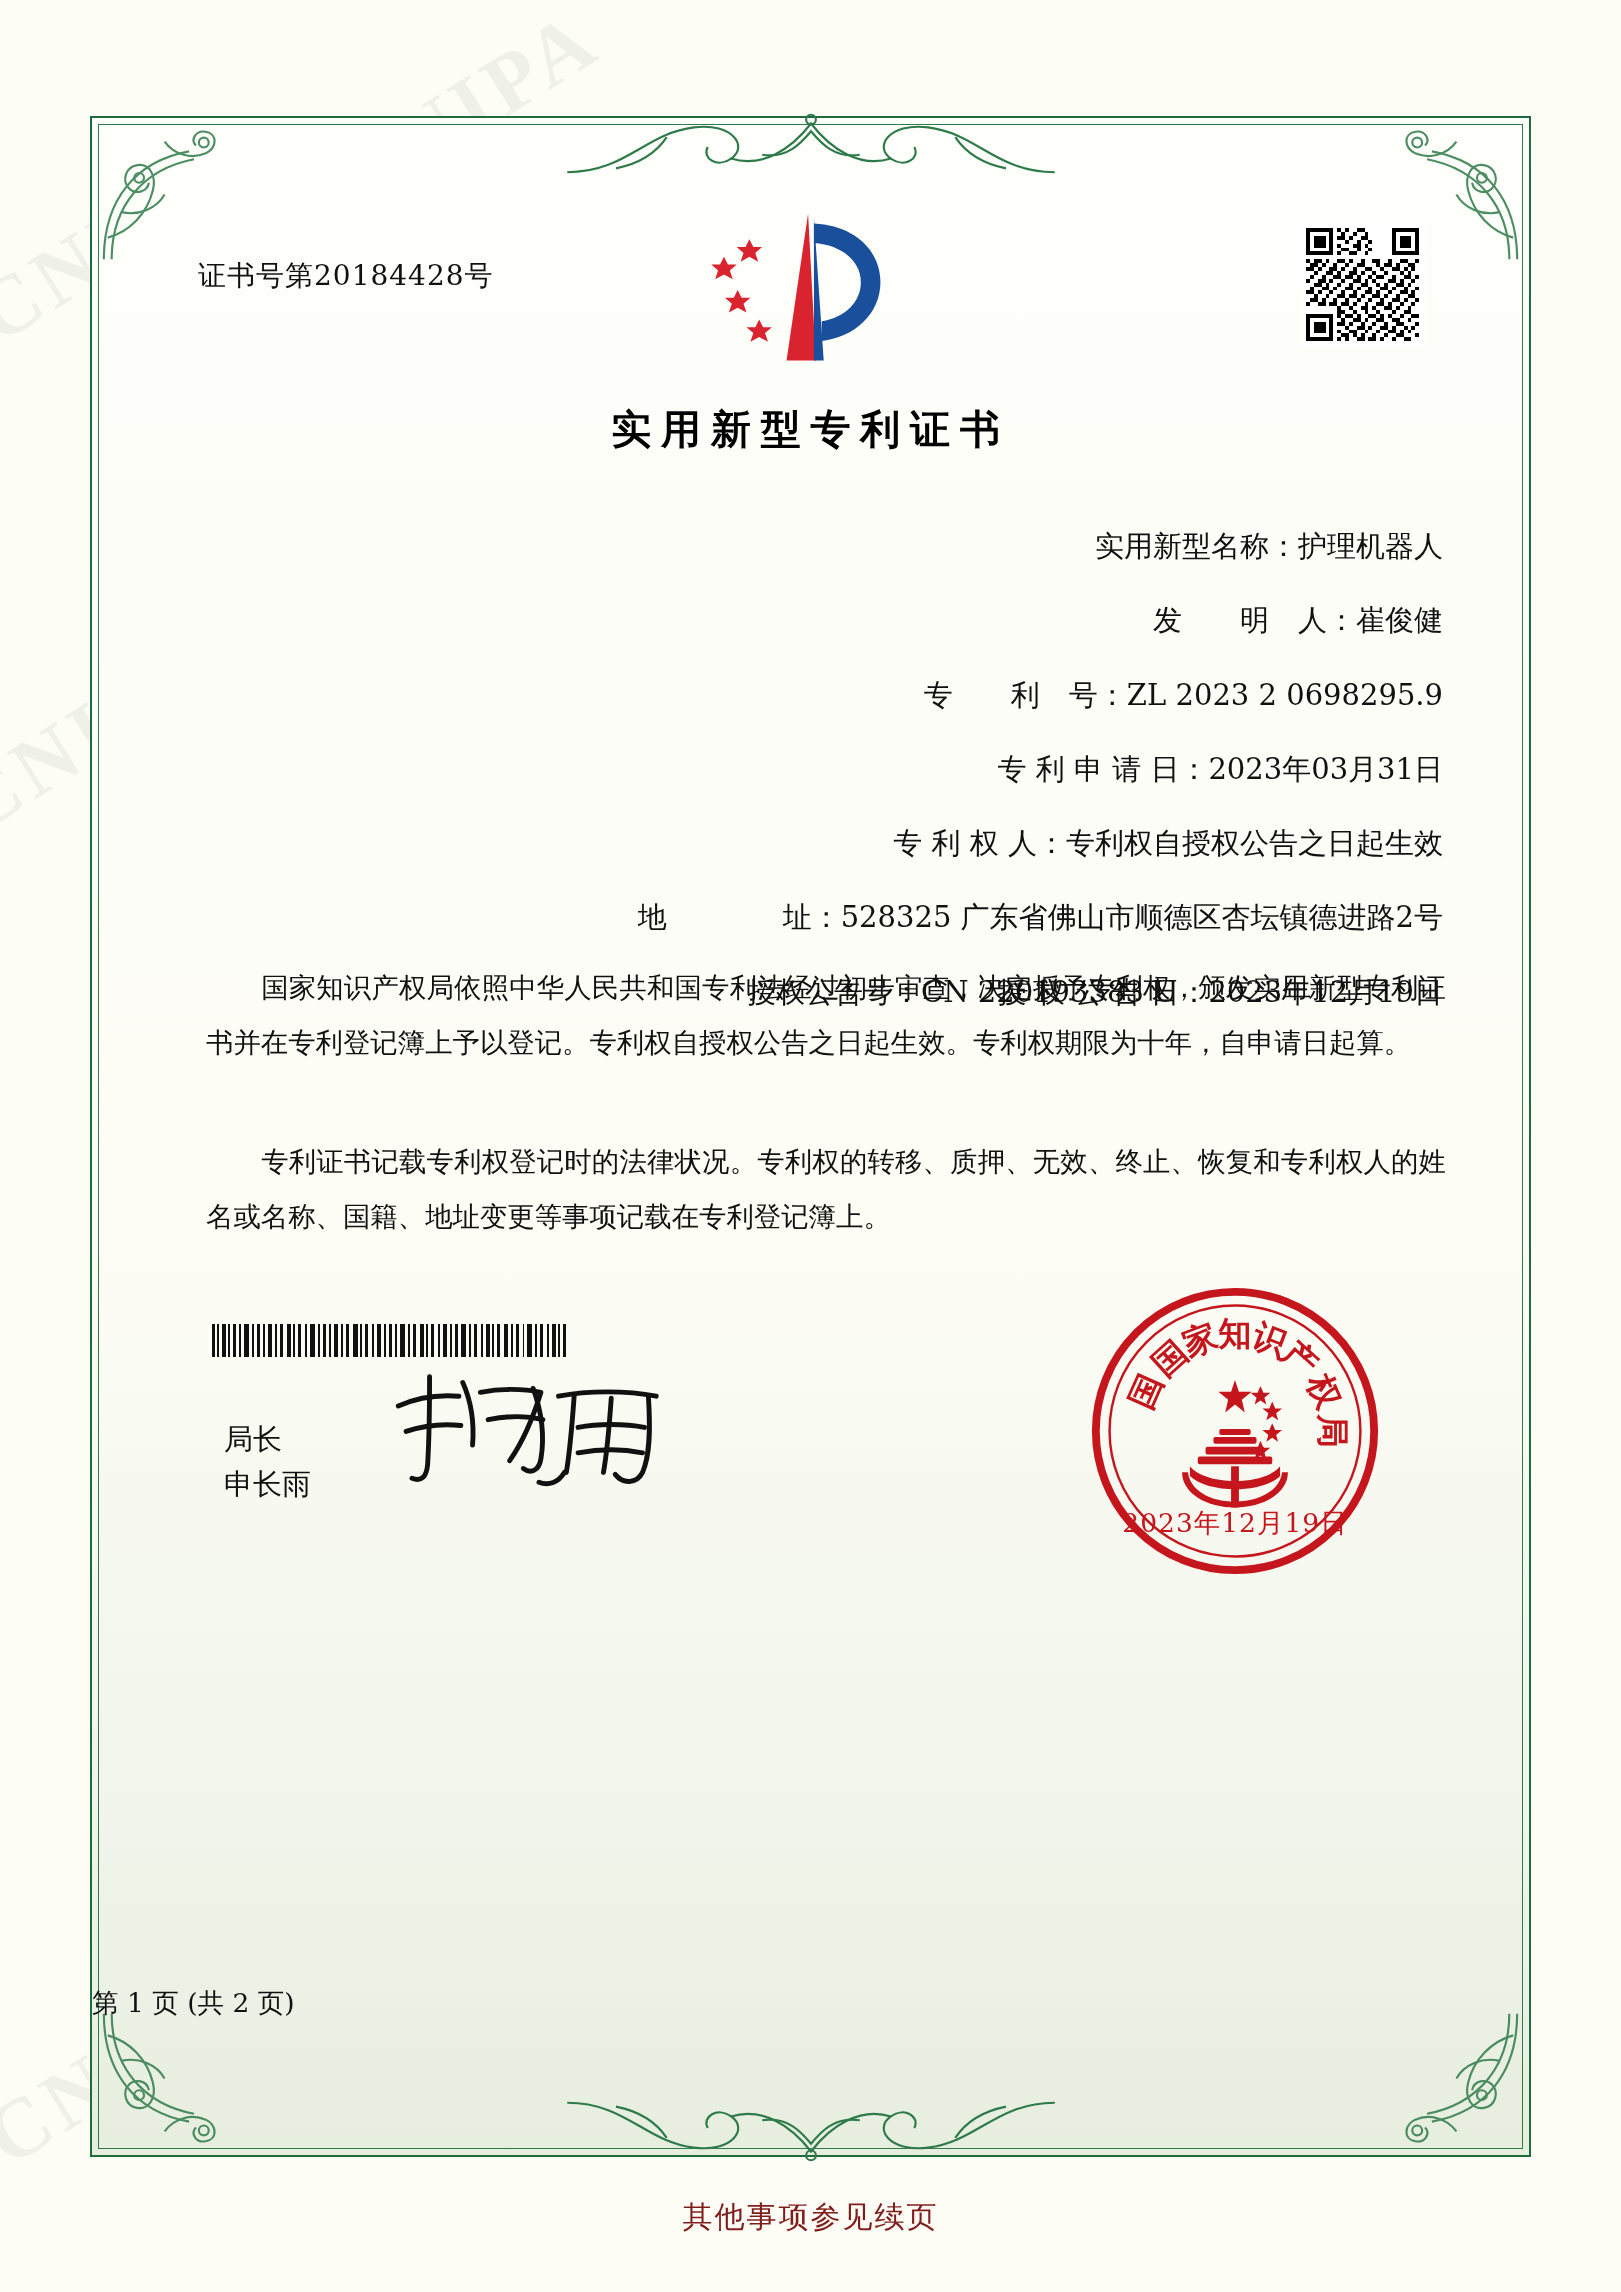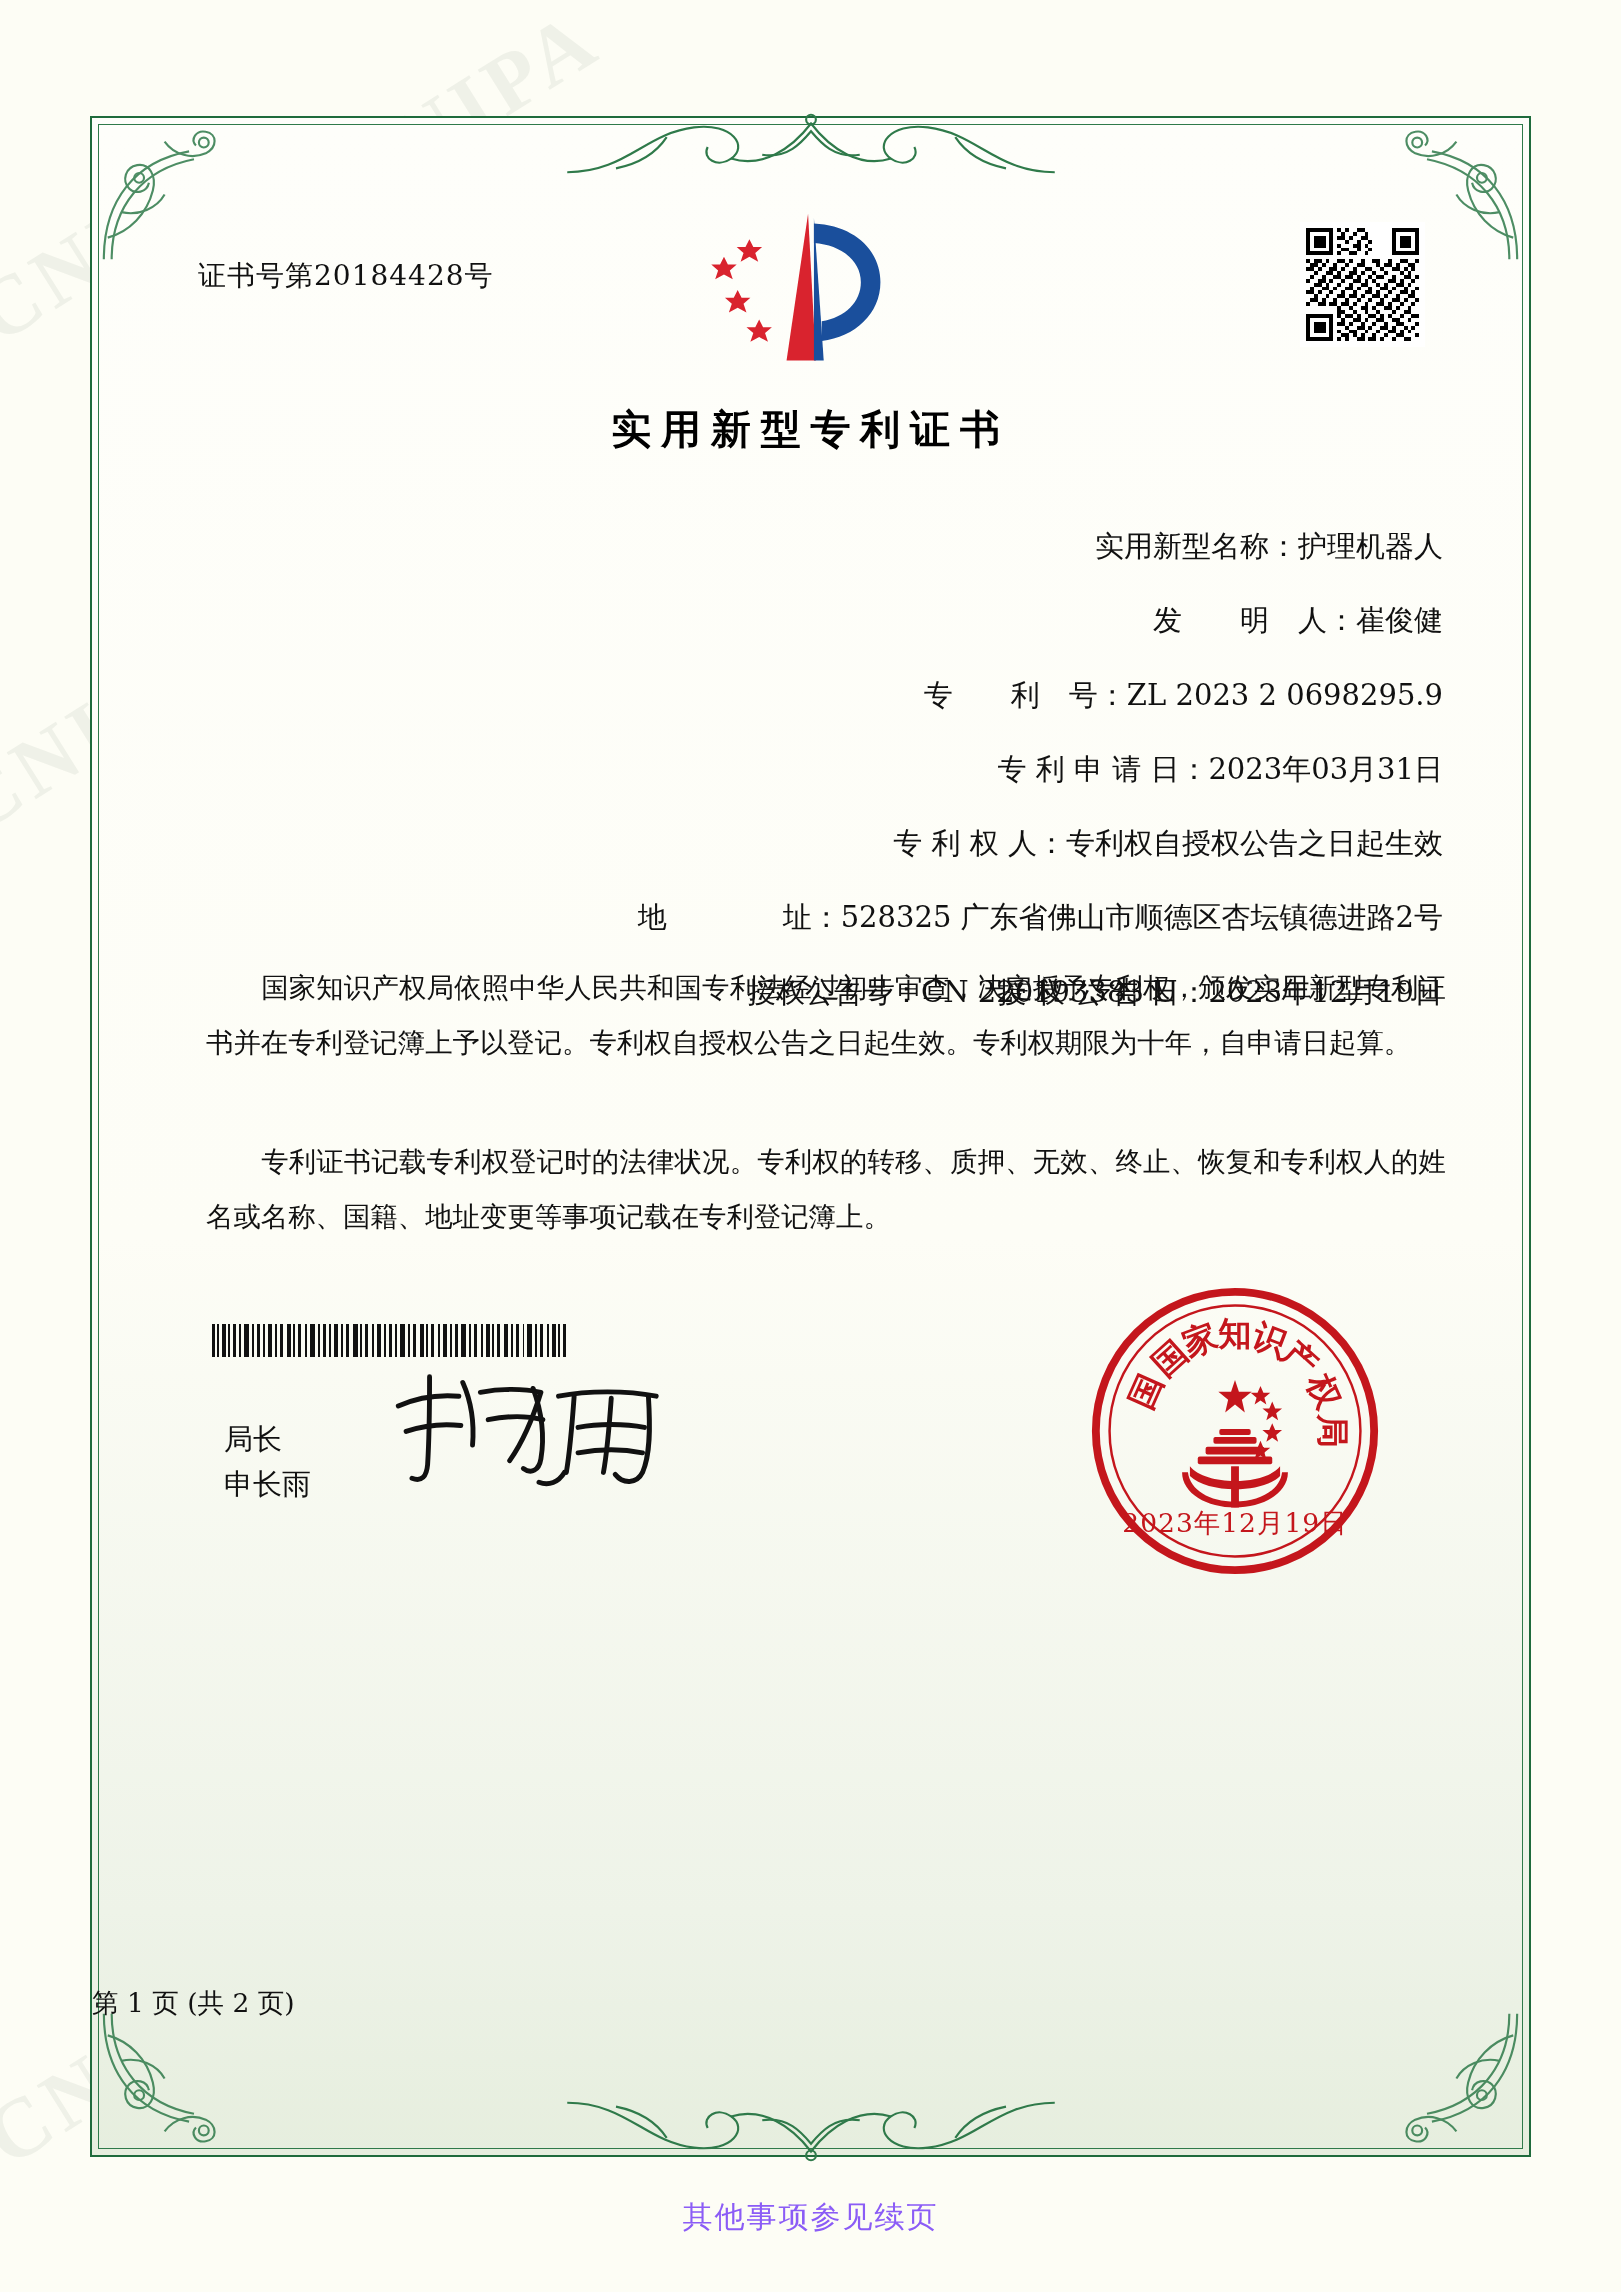--- a/index.html
+++ b/index.html
@@ -75,21 +75,21 @@
   .seal-date{
     position:absolute;right:149px;top:1387px;width:290px;text-align:center;
     font-size:26.5px;color:#c4161c;letter-spacing:1px;
   }
   .pageno{
     position:absolute;left:0;right:12px;top:1867px;text-align:left;
     font-size:26.5px;color:#111;
   }
   .footnote{
     position:absolute;left:0;right:0;top:2197px;text-align:center;
-    font-size:30px;color:#8b5cf6;letter-spacing:2px;z-index:3;
+    font-size:30px;color:#7f1d1d;letter-spacing:2px;z-index:3;
   }
 </style>
 </head>
 <body>
 
 <div class="wm-layer">
   <div class="wm" style="left:-39px;top:196px;">CNIPA</div>
   <div class="wm" style="left:323px;top:59px;">CNIPA</div>
   <div class="wm" style="left:745px;top:412px;">CNIPA</div>
   <div class="wm" style="left:-59px;top:686px;">CNIPA</div>

